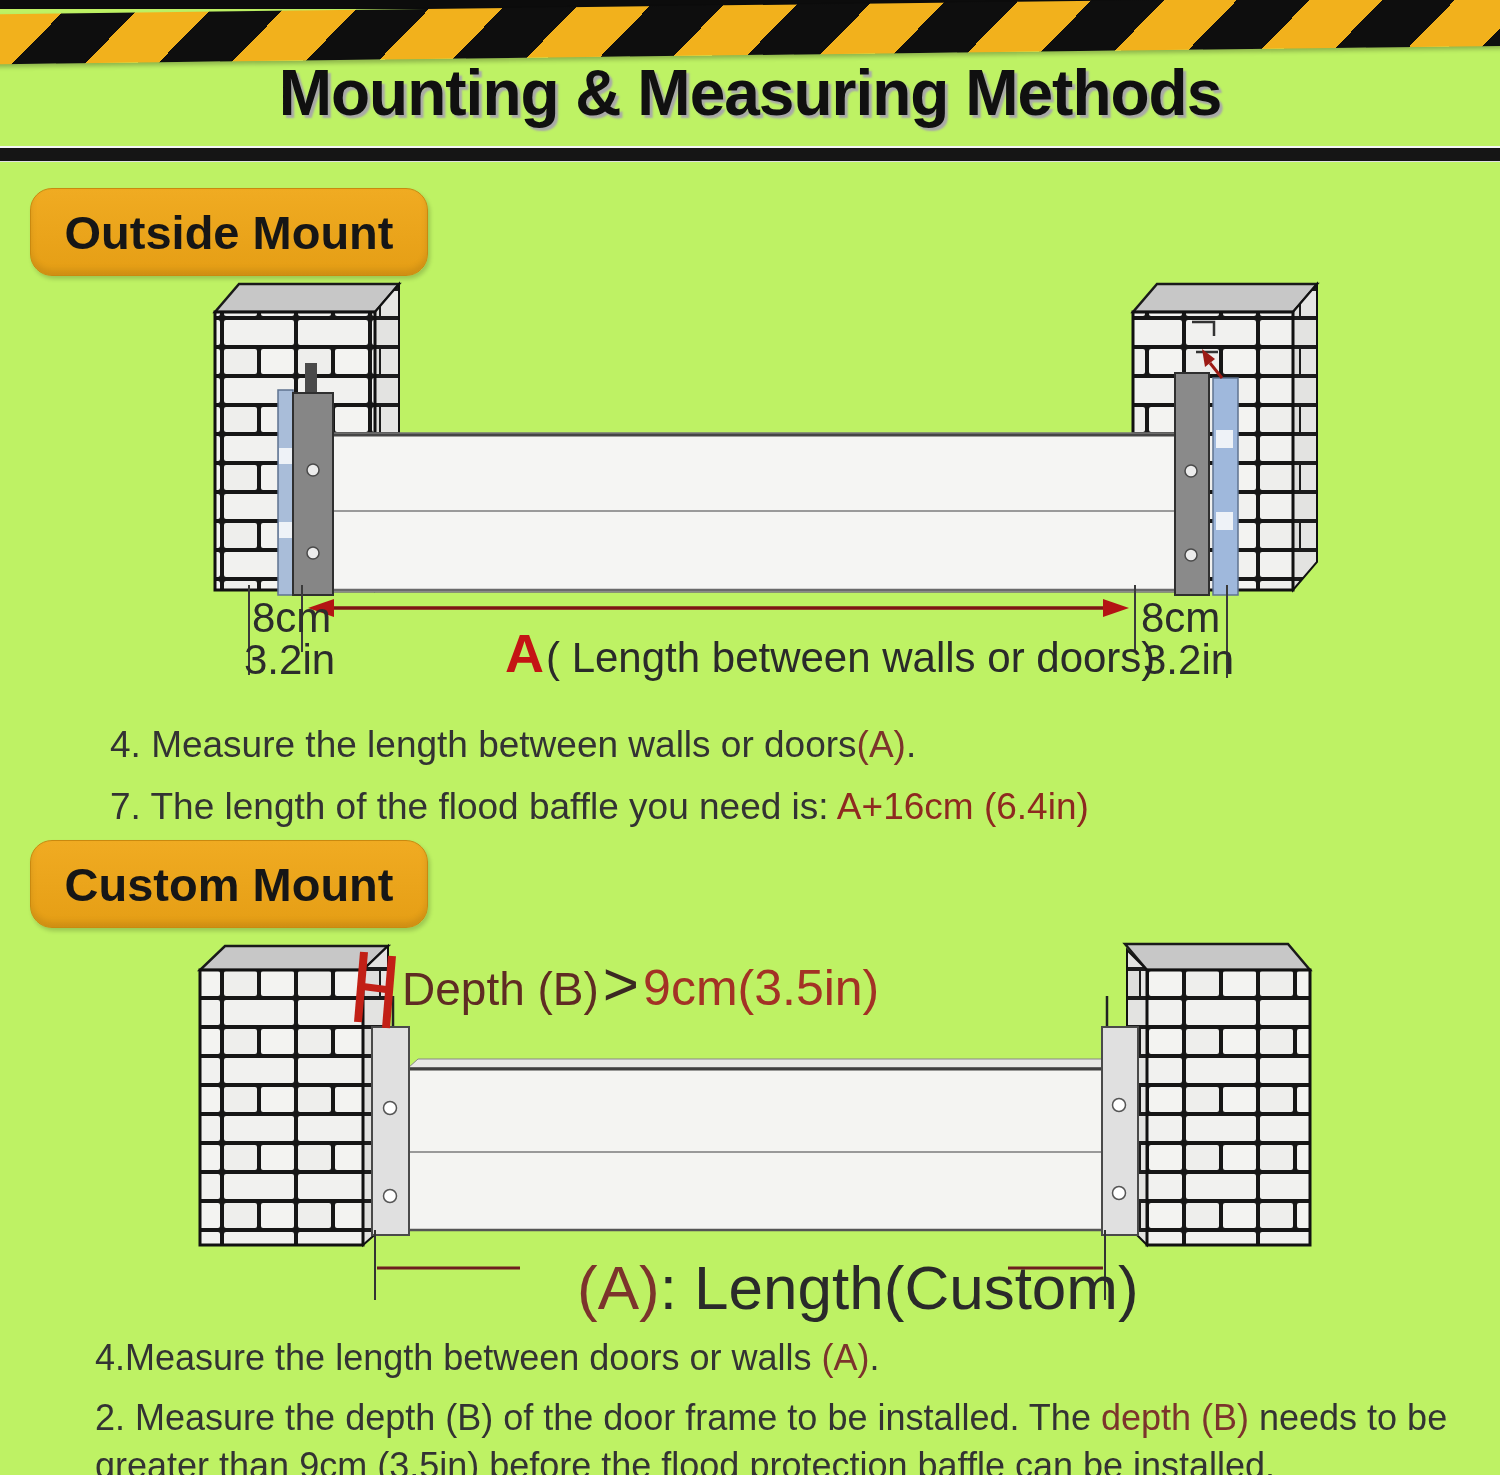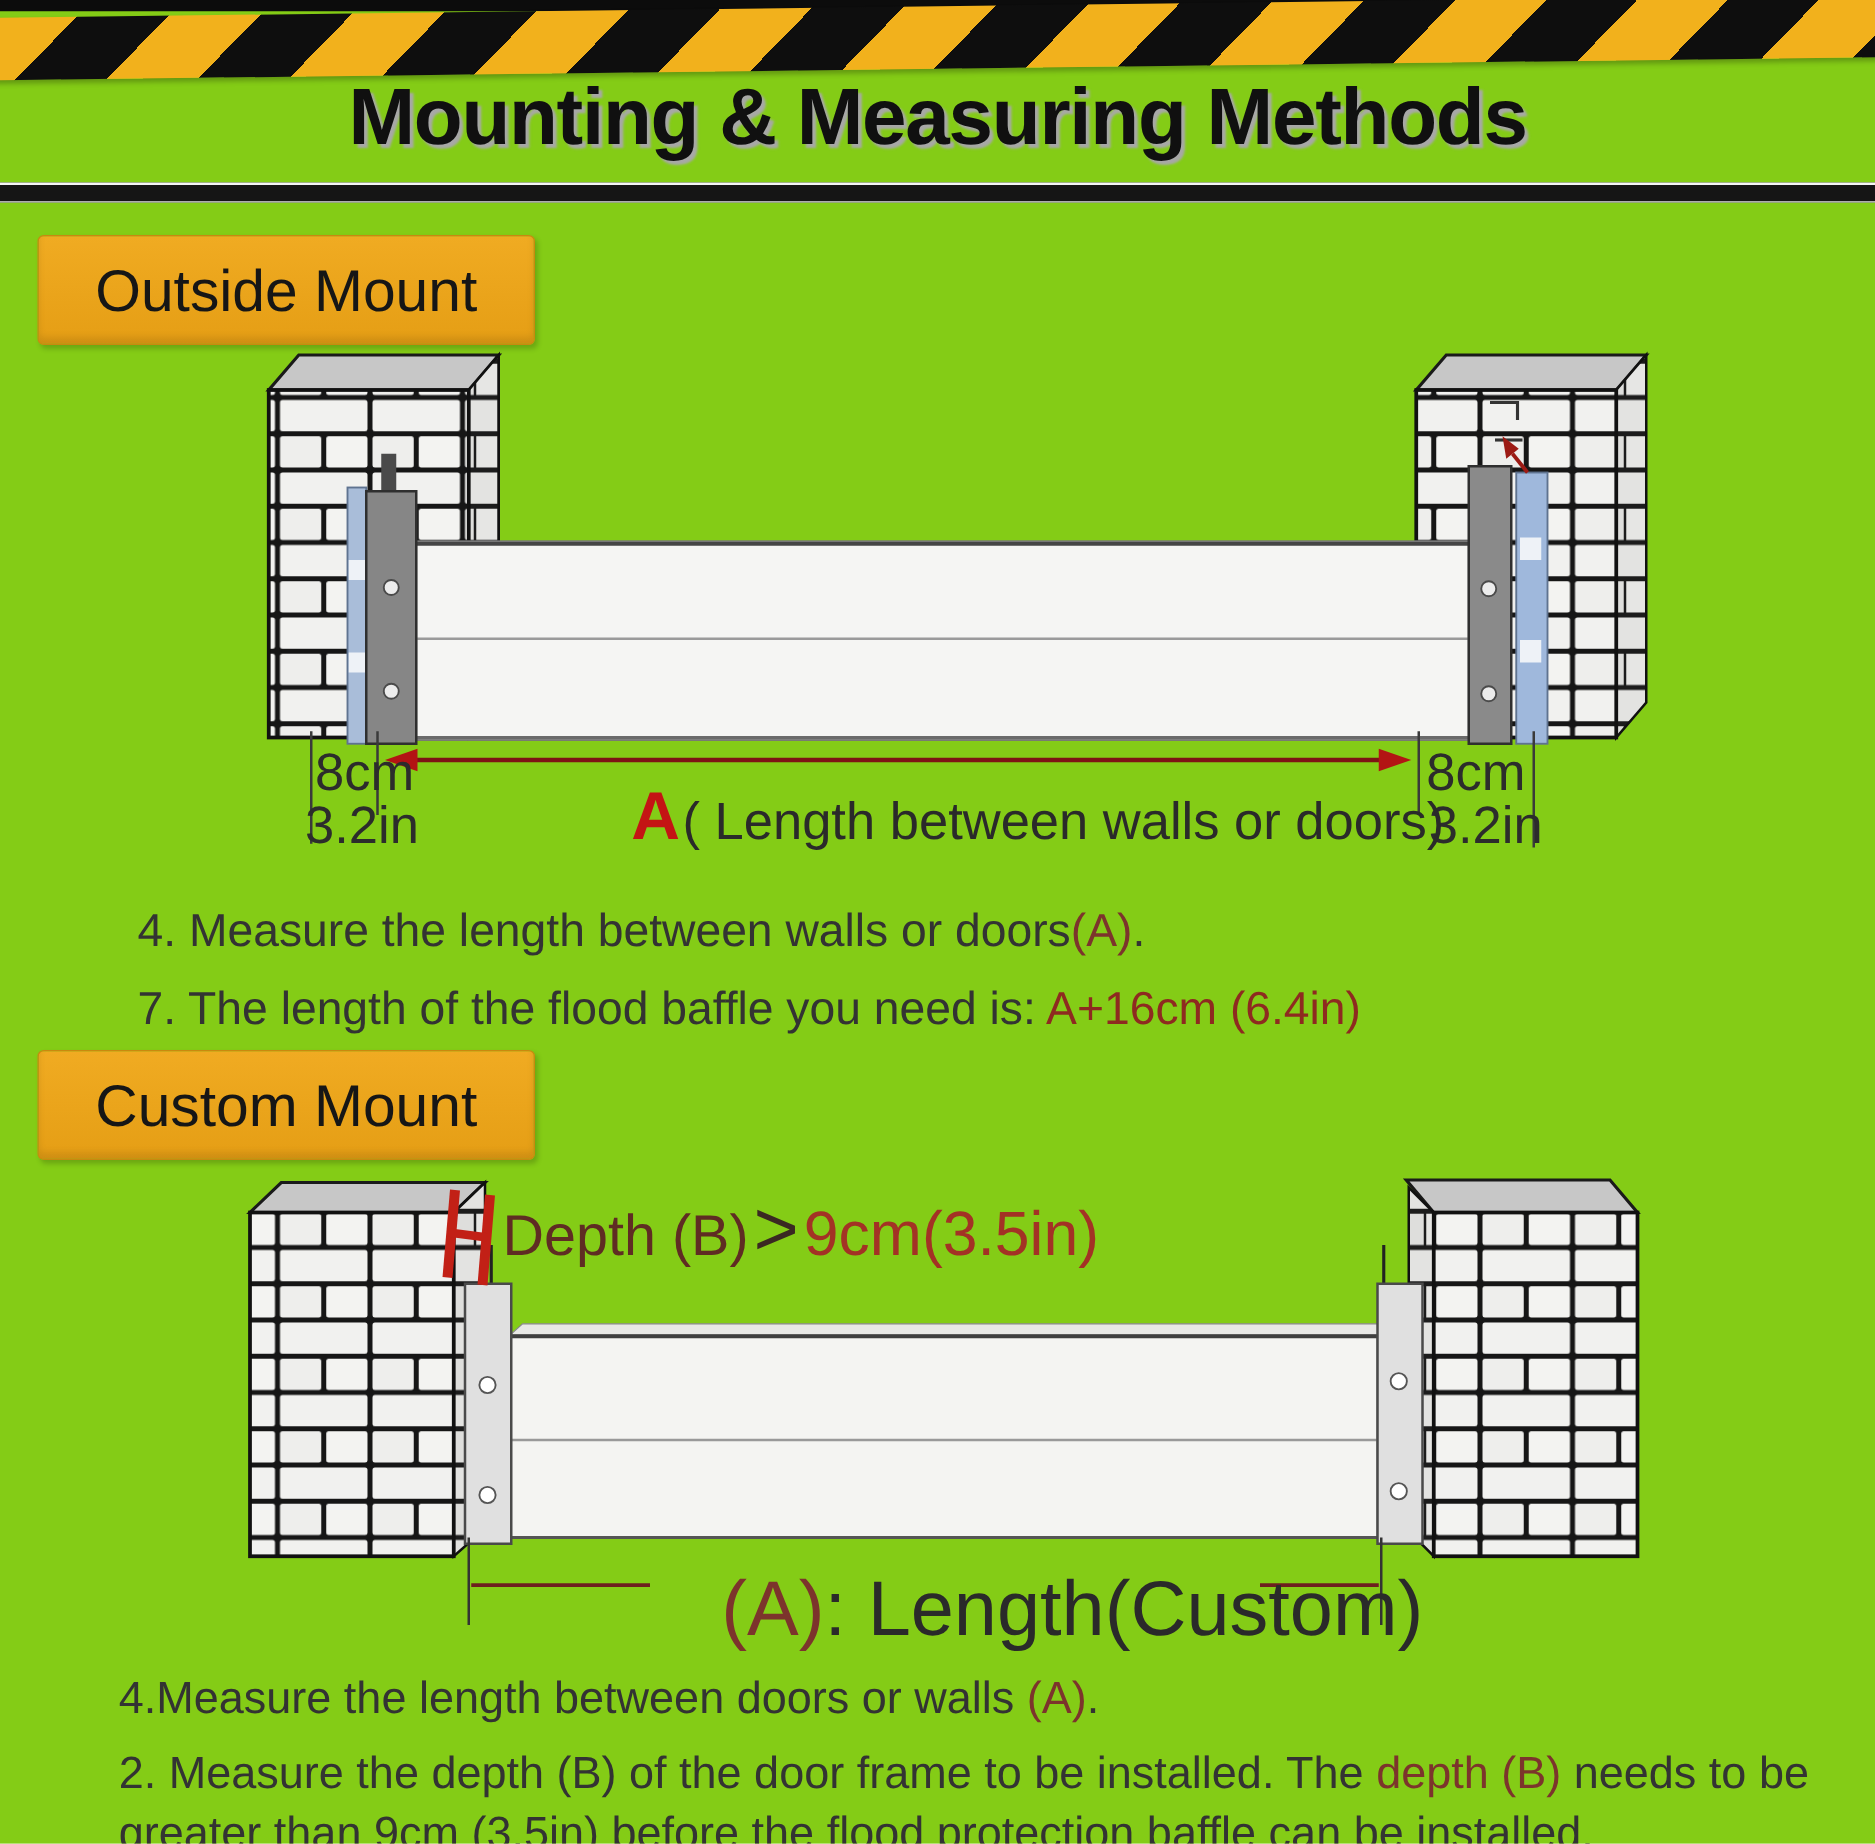--- a/index.html
+++ b/index.html
@@ -1,34 +1,34 @@
 <!DOCTYPE html>
 <html><head>
 <meta charset="utf-8">
 <style>
   html,body{margin:0;padding:0;background:#ffffff;}
-  #page{position:relative;width:1500px;height:1475px;background:#84cc16;overflow:hidden;
+  #page{position:relative;width:1500px;height:1475px;background:#bef264;overflow:hidden;
         font-family:"Liberation Sans",sans-serif;}
   
   .top-black{position:absolute;left:0;top:0;width:100%;height:9px;background:#0c0c0c;}
   .caution{position:absolute;left:-12px;top:5px;width:1530px;height:50px;
            transform:rotate(-0.7deg);
            background:repeating-linear-gradient(135deg,#f2b11c 0 52px,#0e0e0e 52px 104px);
            box-shadow:0 3px 4px rgba(0,0,0,.25);}
   .page-title{position:absolute;left:0;top:56px;width:100%;text-align:center;
            font-size:64px;font-weight:700;letter-spacing:-1px;color:#101010;
            text-shadow:3px 3px 2px #a8a8a8;}
   .title-bar{position:absolute;left:0;top:146px;width:100%;height:13px;background:#151515;
            border-top:2px solid #f5f5f5;border-bottom:1px solid #e0e0e0;}
   
-  .badge{position:absolute;left:30px;width:396px;height:86px;border-radius:5px;
+  .badge{position:absolute;left:30px;width:396px;height:86px;border-radius:22px;
          background:linear-gradient(#f0ab22,#e59e15);border:1px solid #c9890f;
          box-shadow:inset 0 -5px 6px rgba(0,0,0,.10), 2px 3px 4px rgba(0,0,0,.18);
          display:flex;align-items:center;justify-content:center;
-         font-size:47px;color:#161616;}
+         font-size:47px;color:#161616;font-weight:bold;}
   #badge-outside{top:188px;}
   #badge-inside{top:840px;}
   
   .diag{position:absolute;left:0;}
   
   .dim{position:absolute;font-size:42px;color:#2c2c2c;white-space:nowrap;}
   .spanlabel{position:absolute;display:flex;align-items:baseline;white-space:nowrap;}
   .spanlabel .a{color:#c41414;font-size:54px;font-weight:700;margin-right:2px;}
   .spanlabel .rest{color:#2a2a2a;font-size:42px;}
   .depthlabel{position:absolute;left:402px;top:948px;display:flex;align-items:baseline;white-space:nowrap;}

